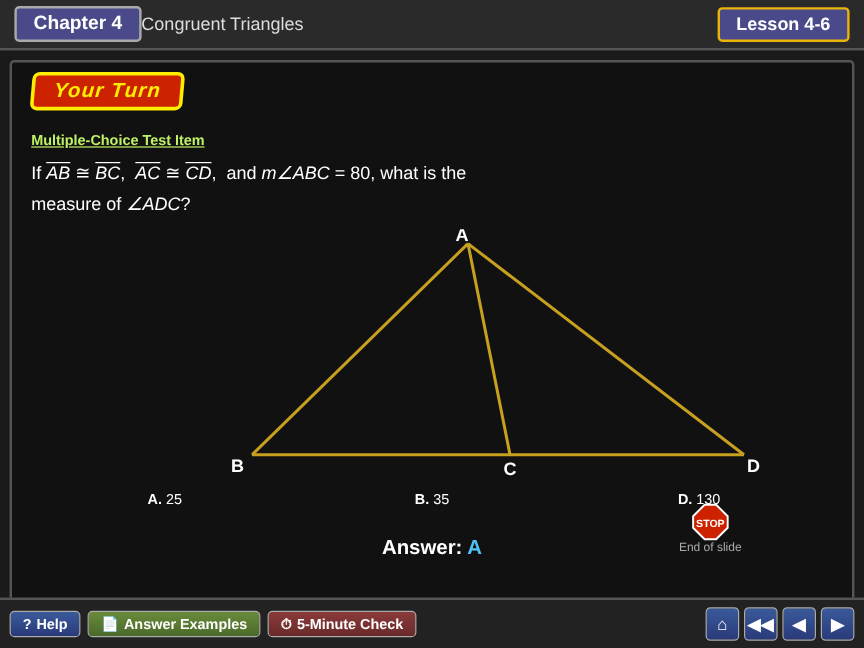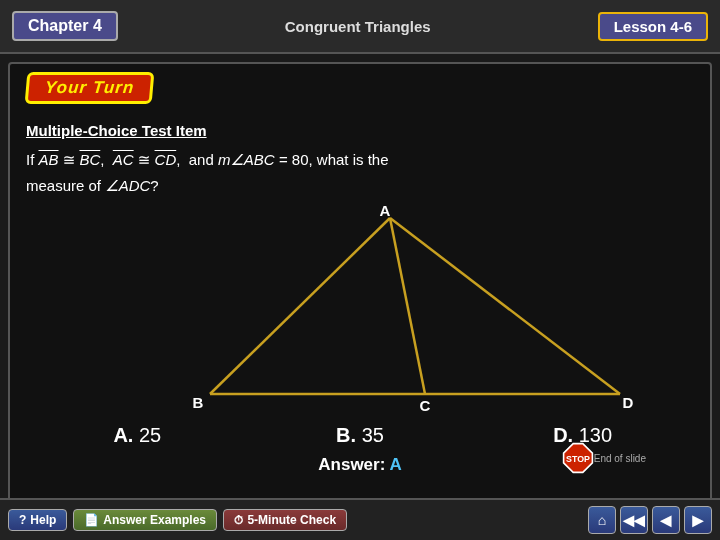--- a/index.html
+++ b/index.html
@@ -11,39 +11,39 @@
       overflow: hidden;
       position: relative;
     }
 
     
     .top-bar {
       display: flex;
       align-items: center;
       justify-content: space-between;
       background: #2a2a2a;
-      height: 54px;
+      height: 42px;
       padding: 0 12px;
       border-bottom: 2px solid #555;
     }
     .chapter-badge {
       background: #4a4a8a;
       color: #fff;
       font-weight: bold;
       font-size: 16px;
       padding: 4px 14px;
       border-radius: 4px;
       border: 2px solid #aaa;
     }
     .chapter-title {
       color: #ddd;
       font-size: 15px;
-      font-weight: bold;
+      font-weight: normal;
       flex: 1;
-      text-align: center;
+      text-align: left;
     }
     .lesson-badge {
       background: #4a4a8a;
       color: #fff;
       font-weight: bold;
       font-size: 15px;
       padding: 4px 14px;
       border-radius: 4px;
       border: 2px solid #eab308;
     }
@@ -69,22 +69,22 @@
       padding: 3px 16px;
       border-radius: 6px;
       border: 3px solid #ffee00;
       display: inline-block;
       margin-bottom: 10px;
       letter-spacing: 1px;
       transform: skew(-5deg);
     }
 
     .section-title {
-      color: #ffffff;
-      font-size: 15px;
+      color: #bef264;
+      font-size: 12px;
       font-weight: bold;
       margin-bottom: 8px;
       text-decoration: underline;
     }
 
     .problem-text {
       color: #fff;
       font-size: 15px;
       line-height: 1.7;
       margin-bottom: 4px;
@@ -103,23 +103,23 @@
       display: flex;
       justify-content: center;
       margin: 8px 0 8px 0;
     }
 
     
     .answer-choices {
       display: flex;
       justify-content: space-around;
       color: #fff;
-      font-size: 20px;
+      font-size: 12px;
       margin-top: 8px;
-      margin-bottom: 8px;
+      margin-bottom: 24px;
     }
     .answer-choice {
       min-width: 120px;
       text-align: center;
     }
     .answer-letter {
       font-weight: bold;
     }
 
     .answer-line {
@@ -192,24 +192,24 @@
       border: 1px solid #aaa;
       display: flex;
       align-items: center;
       justify-content: center;
       cursor: pointer;
     }
 
     
     .stop-sign-area {
       position: absolute;
-      right: 64px;
+      right: 92px;
       bottom: 46px;
       display: flex;
-      flex-direction: row;
+      flex-direction: column;
       align-items: center;
     }
     .stop-sign {
       width: 32px;
       height: 32px;
     }
     .end-of-slide {
       color: #aaa;
       font-size: 10px;
       white-space: nowrap;

